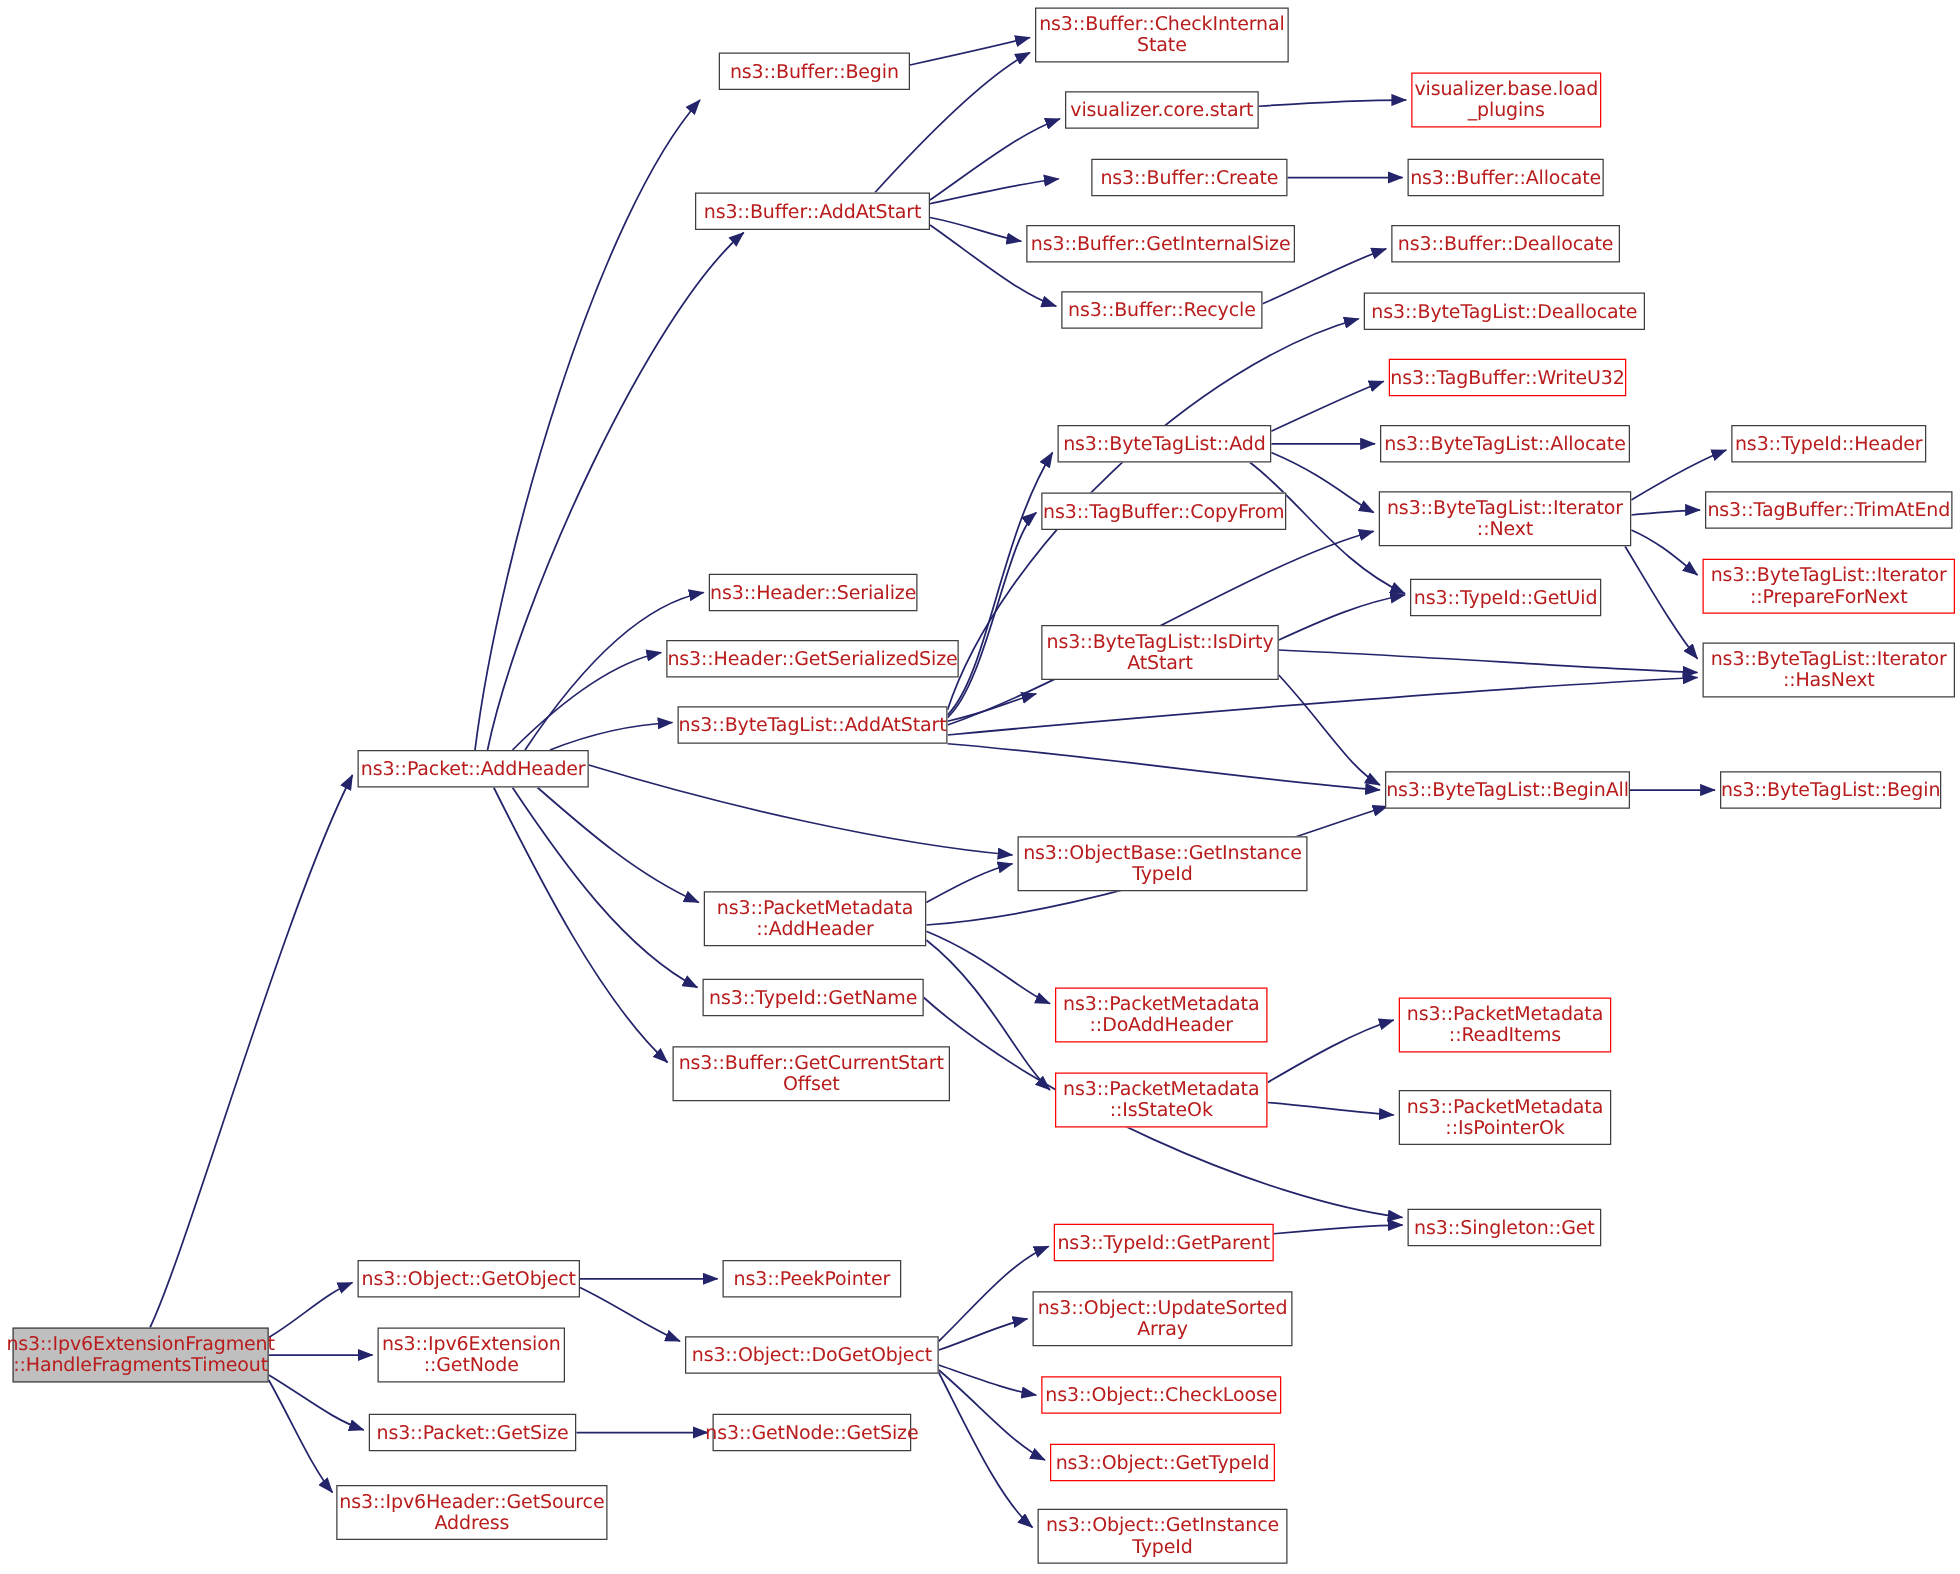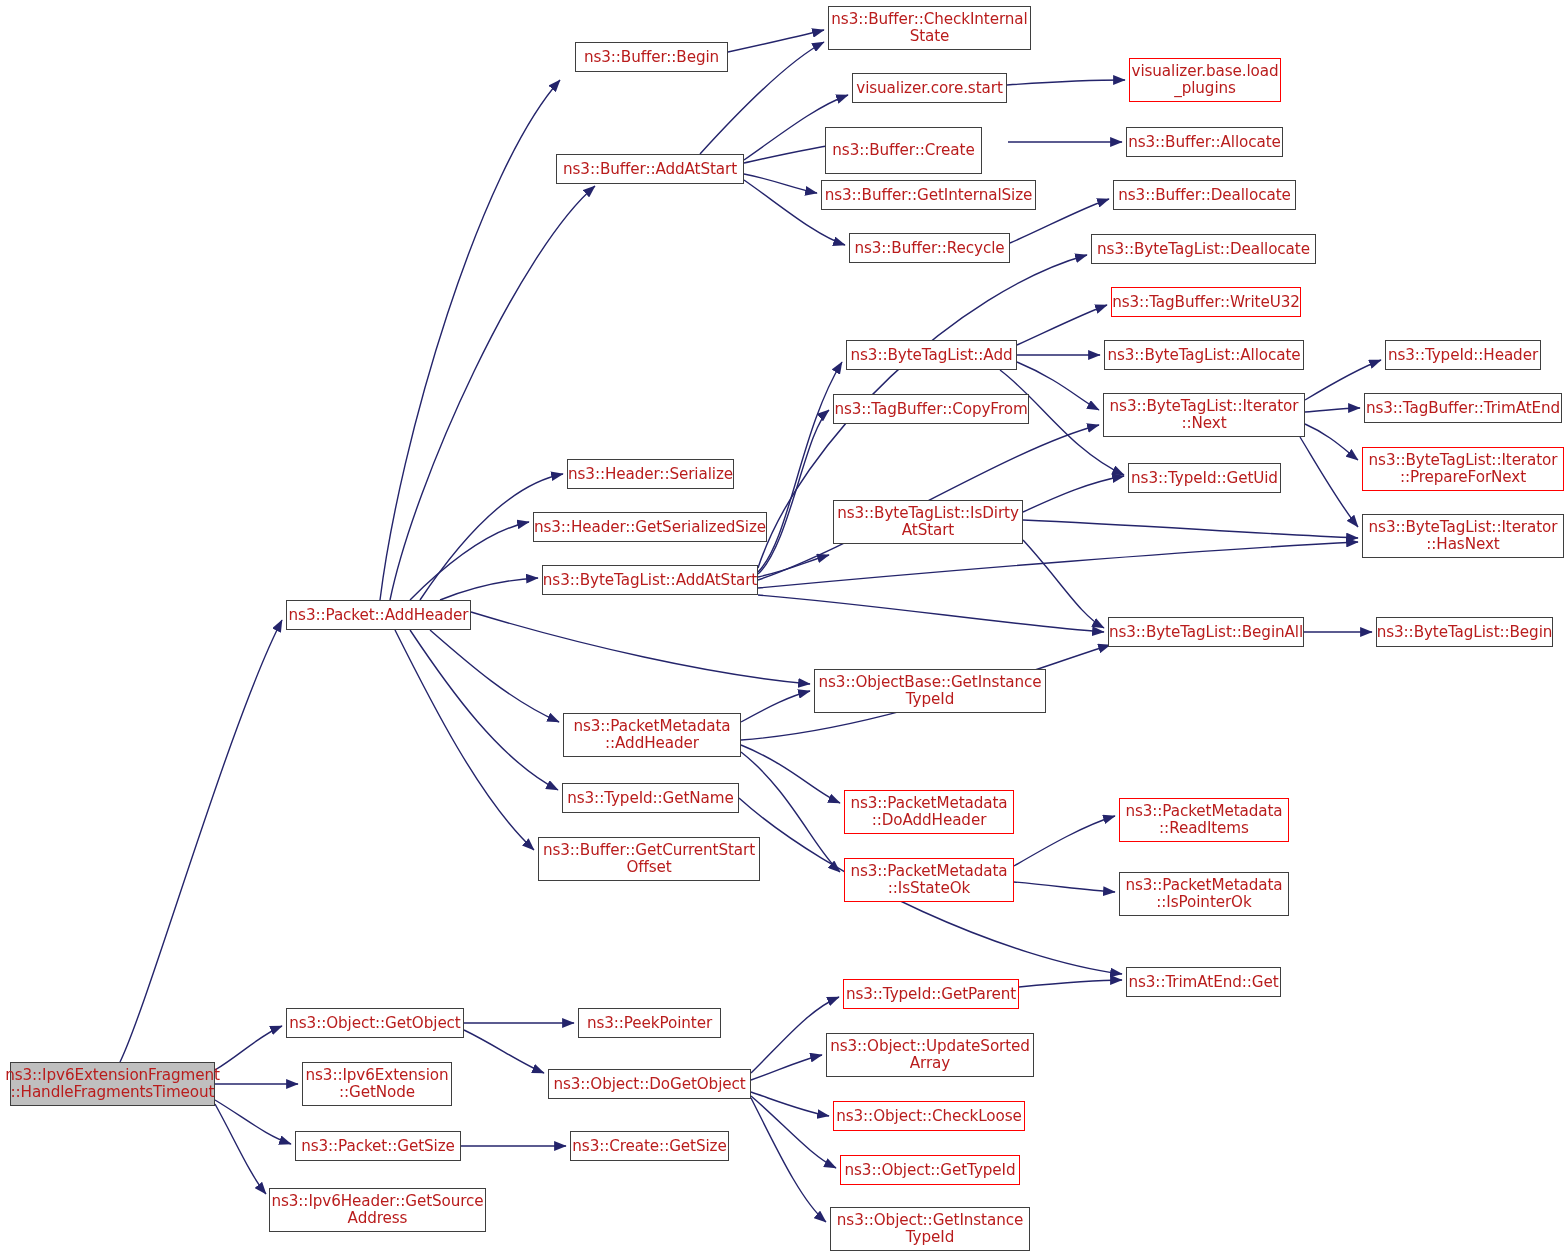--- a/index.html
+++ b/index.html
@@ -122,44 +122,44 @@
       <div class="node highlight" style="left: 10px; top: 1062px; width: 205px; height: 44px;">ns3::Ipv6ExtensionFragment
 ::HandleFragmentsTimeout</div>
       <div class="node" style="left: 286px; top: 1008px; width: 178px; height: 30px;">ns3::Object::GetObject</div>
       <div class="node" style="left: 302px; top: 1062px; width: 150px; height: 44px;">ns3::Ipv6Extension
 ::GetNode</div>
       <div class="node" style="left: 295px; top: 1131px; width: 166px; height: 30px;">ns3::Packet::GetSize</div>
       <div class="node" style="left: 269px; top: 1188px; width: 217px; height: 44px;">ns3::Ipv6Header::GetSource
 Address</div>
       <div class="node" style="left: 578px; top: 1008px; width: 143px; height: 30px;">ns3::PeekPointer</div>
       <div class="node" style="left: 548px; top: 1069px; width: 203px; height: 30px;">ns3::Object::DoGetObject</div>
-      <div class="node" style="left: 570px; top: 1131px; width: 159px; height: 30px;">ns3::Create::GetSize</div>
+      <div class="node" style="left: 570px; top: 1131px; width: 159px; height: 30px;">ns3::GetNode::GetSize</div>
       <div class="node red" style="left: 843px; top: 979px; width: 176px; height: 30px;">ns3::TypeId::GetParent</div>
       <div class="node" style="left: 826px; top: 1033px; width: 208px; height: 44px;">ns3::Object::UpdateSorted
 Array</div>
       <div class="node red" style="left: 833px; top: 1101px; width: 192px; height: 30px;">ns3::Object::CheckLoose</div>
       <div class="node red" style="left: 840px; top: 1155px; width: 180px; height: 30px;">ns3::Object::GetTypeId</div>
       <div class="node" style="left: 830px; top: 1207px; width: 200px; height: 44px;">ns3::Object::GetInstance
 TypeId</div>
-      <div class="node" style="left: 1126px; top: 967px; width: 155px; height: 30px;">ns3::TrimAtEnd::Get</div>
+      <div class="node" style="left: 1126px; top: 967px; width: 155px; height: 30px;">ns3::Singleton::Get</div>
       <div class="node" style="left: 286px; top: 600px; width: 185px; height: 30px;">ns3::Packet::AddHeader</div>
       <div class="node" style="left: 567px; top: 459px; width: 167px; height: 30px;">ns3::Header::Serialize</div>
       <div class="node" style="left: 533px; top: 512px; width: 234px; height: 30px;">ns3::Header::GetSerializedSize</div>
       <div class="node" style="left: 542px; top: 565px; width: 216px; height: 30px;">ns3::ByteTagList::AddAtStart</div>
       <div class="node" style="left: 563px; top: 713px; width: 178px; height: 44px;">ns3::PacketMetadata
 ::AddHeader</div>
       <div class="node" style="left: 562px; top: 783px; width: 177px; height: 30px;">ns3::TypeId::GetName</div>
       <div class="node" style="left: 538px; top: 837px; width: 222px; height: 44px;">ns3::Buffer::GetCurrentStart
 Offset</div>
       <div class="node" style="left: 575px; top: 42px; width: 153px; height: 30px;">ns3::Buffer::Begin</div>
       <div class="node" style="left: 556px; top: 154px; width: 188px; height: 30px;">ns3::Buffer::AddAtStart</div>
       <div class="node" style="left: 828px; top: 6px; width: 203px; height: 44px;">ns3::Buffer::CheckInternal
 State</div>
       <div class="node" style="left: 852px; top: 73px; width: 155px; height: 30px;">visualizer.core.start</div>
-      <div class="node" style="left: 825px; top: 127px; width: 157px; height: 47px;">ns3::Buffer::Create</div>
+      <div class="node" style="left: 873px; top: 127px; width: 157px; height: 30px;">ns3::Buffer::Create</div>
       <div class="node" style="left: 821px; top: 180px; width: 215px; height: 30px;">ns3::Buffer::GetInternalSize</div>
       <div class="node" style="left: 849px; top: 233px; width: 161px; height: 30px;">ns3::Buffer::Recycle</div>
       <div class="node red" style="left: 1129px; top: 58px; width: 152px; height: 44px;">visualizer.base.load
 _plugins</div>
       <div class="node" style="left: 1126px; top: 127px; width: 157px; height: 30px;">ns3::Buffer::Allocate</div>
       <div class="node" style="left: 1113px; top: 180px; width: 183px; height: 30px;">ns3::Buffer::Deallocate</div>
       <div class="node" style="left: 1091px; top: 234px; width: 225px; height: 30px;">ns3::ByteTagList::Deallocate</div>
       <div class="node red" style="left: 1111px; top: 287px; width: 190px; height: 30px;">ns3::TagBuffer::WriteU32</div>
       <div class="node" style="left: 846px; top: 340px; width: 171px; height: 30px;">ns3::ByteTagList::Add</div>
       <div class="node" style="left: 1104px; top: 340px; width: 200px; height: 30px;">ns3::ByteTagList::Allocate</div>

